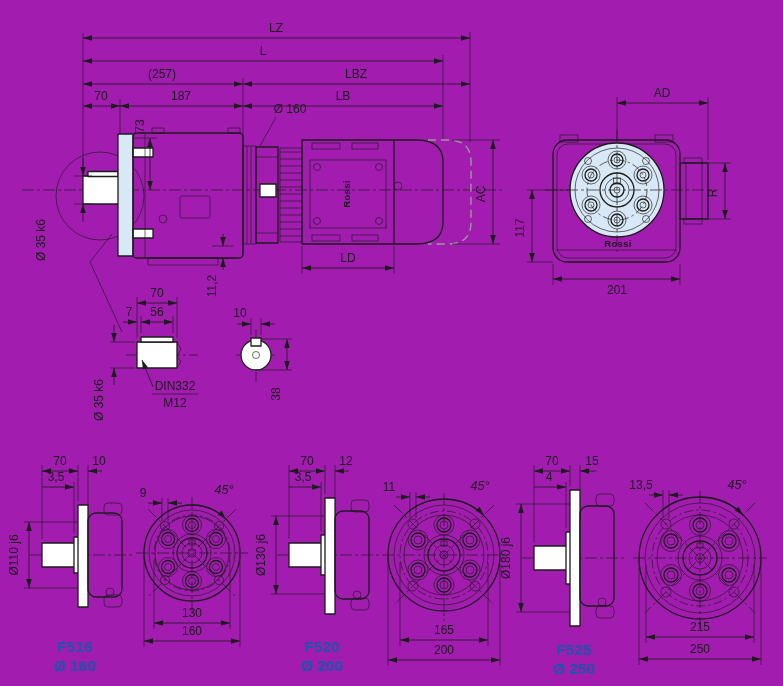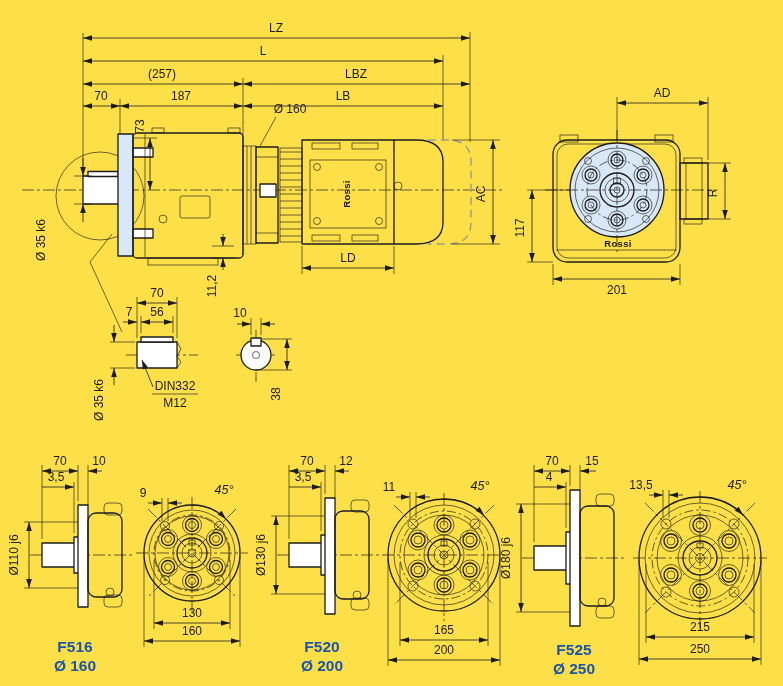--- a/index.html
+++ b/index.html
@@ -1,16 +1,16 @@
 <!DOCTYPE html>
 <html style="--c-line: #1c1c1c; --c-highlight: #d9e8f6; --c-accent: #1b55ad; --c-dashed_gray: #9a9a9a;"><head>
 <meta charset="utf-8">
 <style>
   html,body{margin:0;padding:0;background:#fff;}
-  .stage{width:783px;height:686px;position:relative;background:#fde047;overflow:hidden;}
+  .stage{width:783px;height:686px;position:relative;background:#a21caf;overflow:hidden;}
   svg text{font-family:"Liberation Sans","DejaVu Sans",sans-serif;font-size:12px;fill:var(--c-line,#1c1c1c);text-anchor:middle;}
   svg .brand{font-size:9.5px;font-weight:bold;letter-spacing:.3px;}
   svg .blue-label{fill:var(--c-accent,#1b55ad);font-weight:bold;font-size:15.5px;}
   svg .ang{font-style:italic;font-size:12.5px;}
   .s  {stroke:var(--c-line,#1c1c1c);stroke-width:1.3;fill:none;stroke-linejoin:round;}
   .sw {stroke:var(--c-line,#1c1c1c);stroke-width:1.3;fill:#fff;stroke-linejoin:round;}
   .th {stroke:var(--c-line,#1c1c1c);stroke-width:.65;fill:none;}
   .d  {stroke:var(--c-line,#1c1c1c);stroke-width:.8;fill:none;}
   .cl {stroke:var(--c-line,#1c1c1c);stroke-width:.7;fill:none;stroke-dasharray:12 3 3 3;}
   .bc {stroke:var(--c-line,#1c1c1c);stroke-width:.7;fill:none;stroke-dasharray:9 3 2.5 3;}

